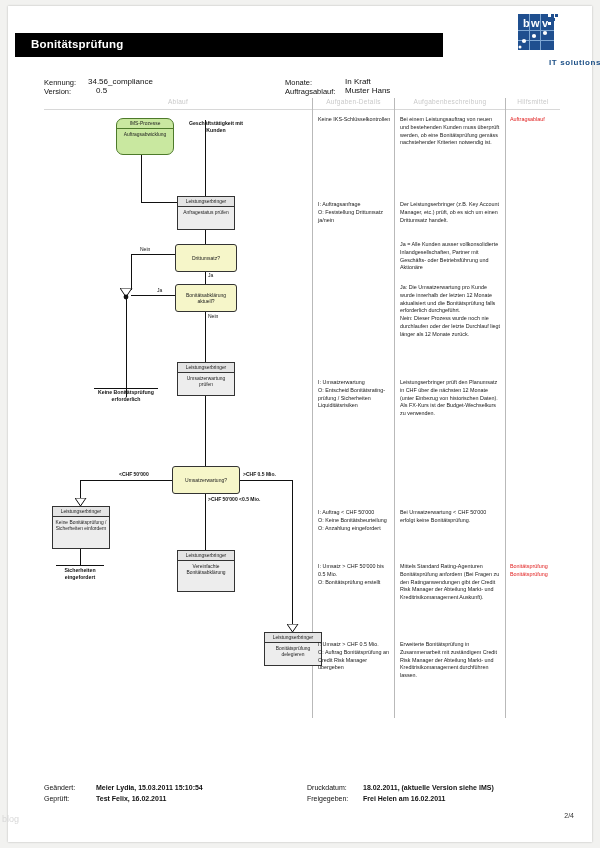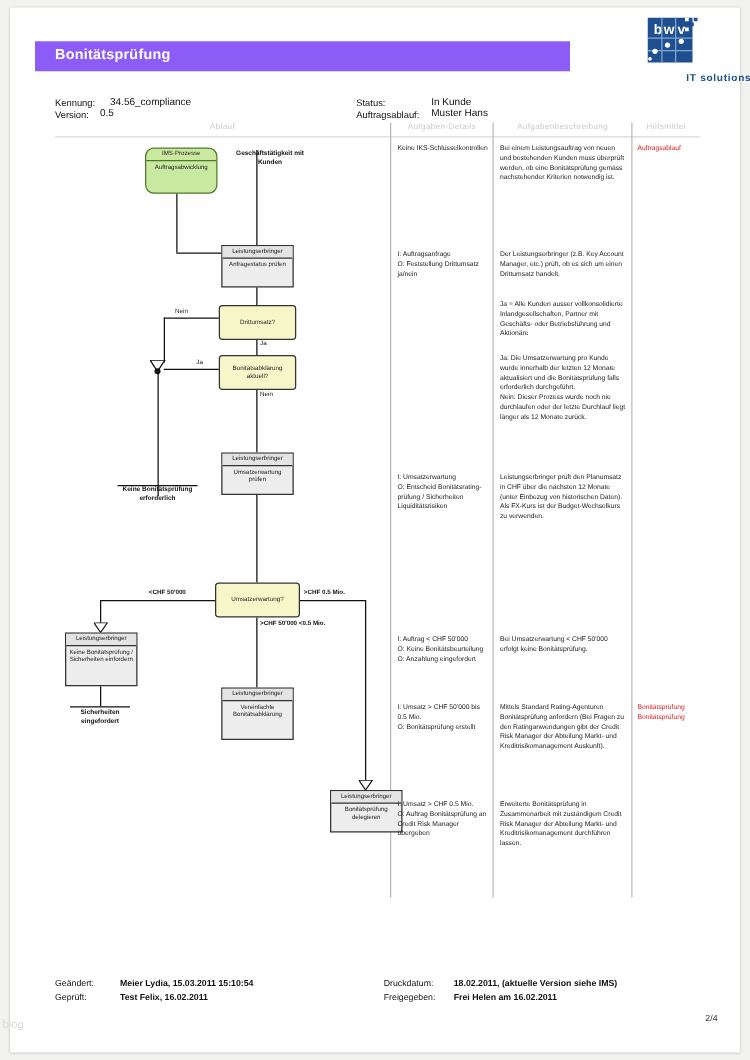--- a/index.html
+++ b/index.html
@@ -10,22 +10,22 @@
     overflow:hidden;
     position:relative;
   }
   #page{
     position:absolute;left:8px;top:6px;width:584px;height:836px;
     background:#ffffff;
     box-shadow:0 0 2px rgba(0,0,0,.25);
   }
   
   .title-bar{
-    position:absolute;left:20px;top:27px;width:428px;height:24px;
-    background:#8b5cf6;
+    position:absolute;left:7px;top:27px;width:428px;height:24px;
+    background:#000000;
   }
   .title-bar span{
     color:#fff;font-size:11.5px;font-weight:bold;
     position:absolute;left:16px;top:5px;letter-spacing:.2px;
   }
   .logo{
     position:absolute;right:18px;top:8px;width:56px;height:58px;
   }
   .logo .lg-txt{
     position:absolute;left:0;top:44px;width:56px;text-align:left;
@@ -112,23 +112,23 @@
       <rect x="30" y="8" width="3" height="3" fill="#ffffff"></rect>
       <rect x="37" y="0" width="3" height="3" fill="#1f4f8f"></rect>
     </svg>
     <div class="lg-txt">IT solutions</div>
   </div>
 
   <div class="meta" style="left:0;top:0;width:584px;height:40px;">
     <span class="lab" style="left:36px;top:72px;">Kennung:</span>
     <span class="val" style="left:80px;top:71px;">34.56_compliance</span>
     <span class="lab" style="left:36px;top:81px;">Version:</span>
-    <span class="val" style="left:72px;top:80px;">0.5</span>
-    <span class="lab" style="left:277px;top:72px;">Status:</span>
-    <span class="val" style="left:337px;top:71px;">In Kunde</span>
+    <span class="val" style="left:88px;top:80px;">0.5</span>
+    <span class="lab" style="left:277px;top:72px;">Monate:</span>
+    <span class="val" style="left:337px;top:71px;">In Kraft</span>
     <span class="lab" style="left:277px;top:81px;">Auftragsablauf:</span>
     <span class="val" style="left:337px;top:80px;">Muster Hans</span>
   </div>
 
   <div class="tbl">
 
     <div class="colhead" style="left:0;width:268px;">Ablauf</div>
     <div class="colhead" style="left:269px;width:81px;">Aufgaben-Details</div>
     <div class="colhead" style="left:351px;width:110px;">Aufgabenbeschreibung</div>
     <div class="colhead" style="left:462px;width:54px;">Hilfsmittel</div>

